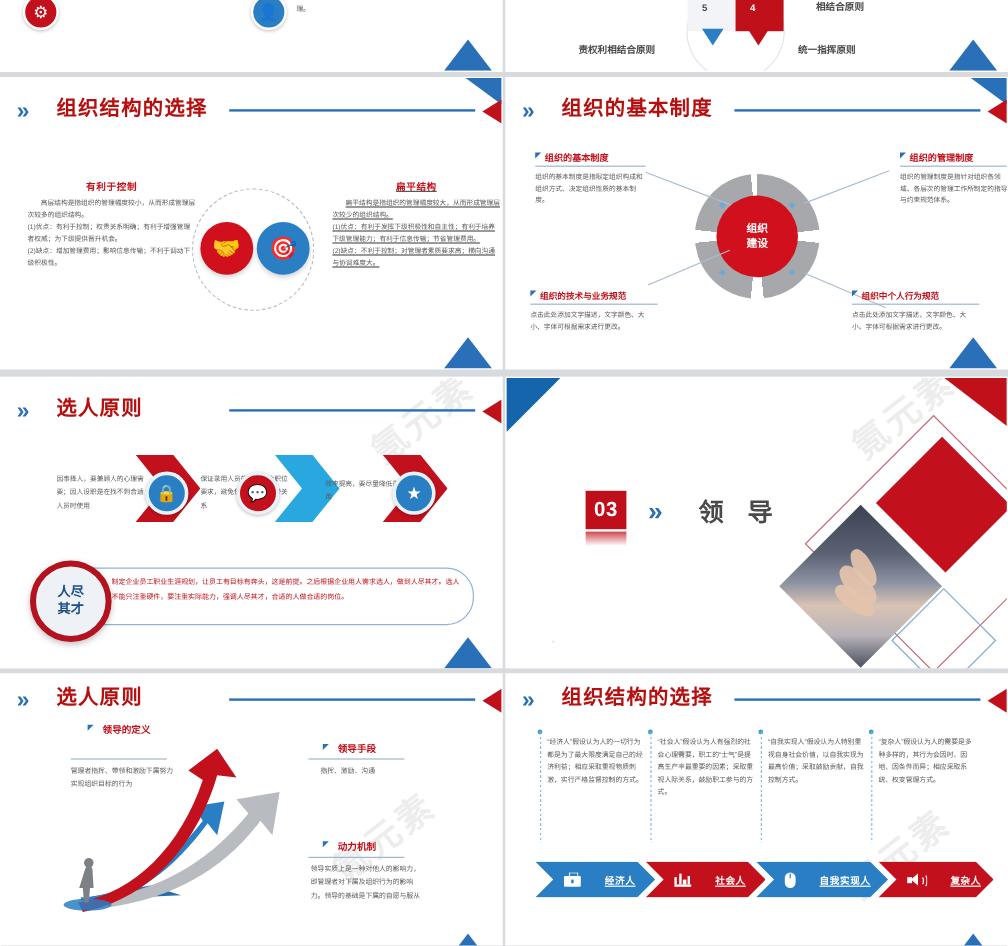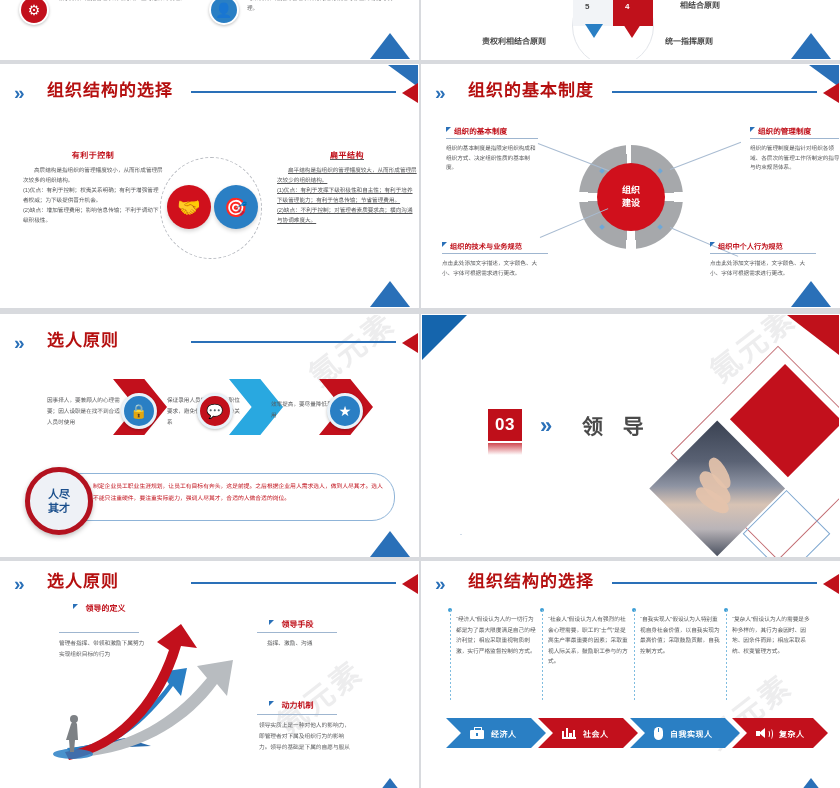--- a/index.html
+++ b/index.html
@@ -157,21 +157,21 @@
   .hyp-sep{position:absolute;top:48px;width:1px;height:92px;
     background:repeating-linear-gradient(#7fbde0 0 2px,transparent 2px 4px);}
   .hyp-dot{position:absolute;top:46px;width:4px;height:4px;border-radius:50%;background:#3f9fd6;}
   .banner{
     position:absolute;height:30px;display:flex;align-items:center;
     clip-path:polygon(0 0, calc(100% - 15px) 0, 100% 50%, calc(100% - 15px) 100%, 0 100%, 15px 50%);
   }
   .banner.blue{background:#2a7fc4;}
   .banner.red{background:#c2101c;}
   .banner .b-ico{margin-left:24px;color:#fff;font-size:13px;line-height:13px;display:flex;align-items:center;}
-  .banner .b-lbl{margin-left:7px;color:#fff;font-size:8px;font-weight:bold;letter-spacing:.5px;}
+  .banner .b-lbl{margin-left:20px;color:#fff;font-size:8px;font-weight:bold;letter-spacing:.5px;text-decoration:underline;}
 
   
   .ico-bars{display:inline-block;width:14px;height:11px;position:relative;}
   .ico-bars i{position:absolute;bottom:2px;width:2.4px;background:#fff;display:block;}
   .ico-bars u{position:absolute;bottom:0;left:0;width:14px;height:1.4px;background:#fff;}
   .ico-case{display:inline-block;width:14px;height:12px;position:relative;}
   .ico-case .body{position:absolute;bottom:0;width:14px;height:9px;background:#fff;border-radius:1px;}
   .ico-case .hdl{position:absolute;top:0;left:4px;width:6px;height:3px;border:1.4px solid #fff;border-bottom:none;border-radius:1px 1px 0 0;}
   .ico-case .lock{position:absolute;bottom:3px;left:5.6px;width:2.8px;height:3px;background:#2a7fc4;}
   .ico-mouse{display:inline-block;width:9px;height:13px;border-radius:5px;background:#fff;position:relative;}

